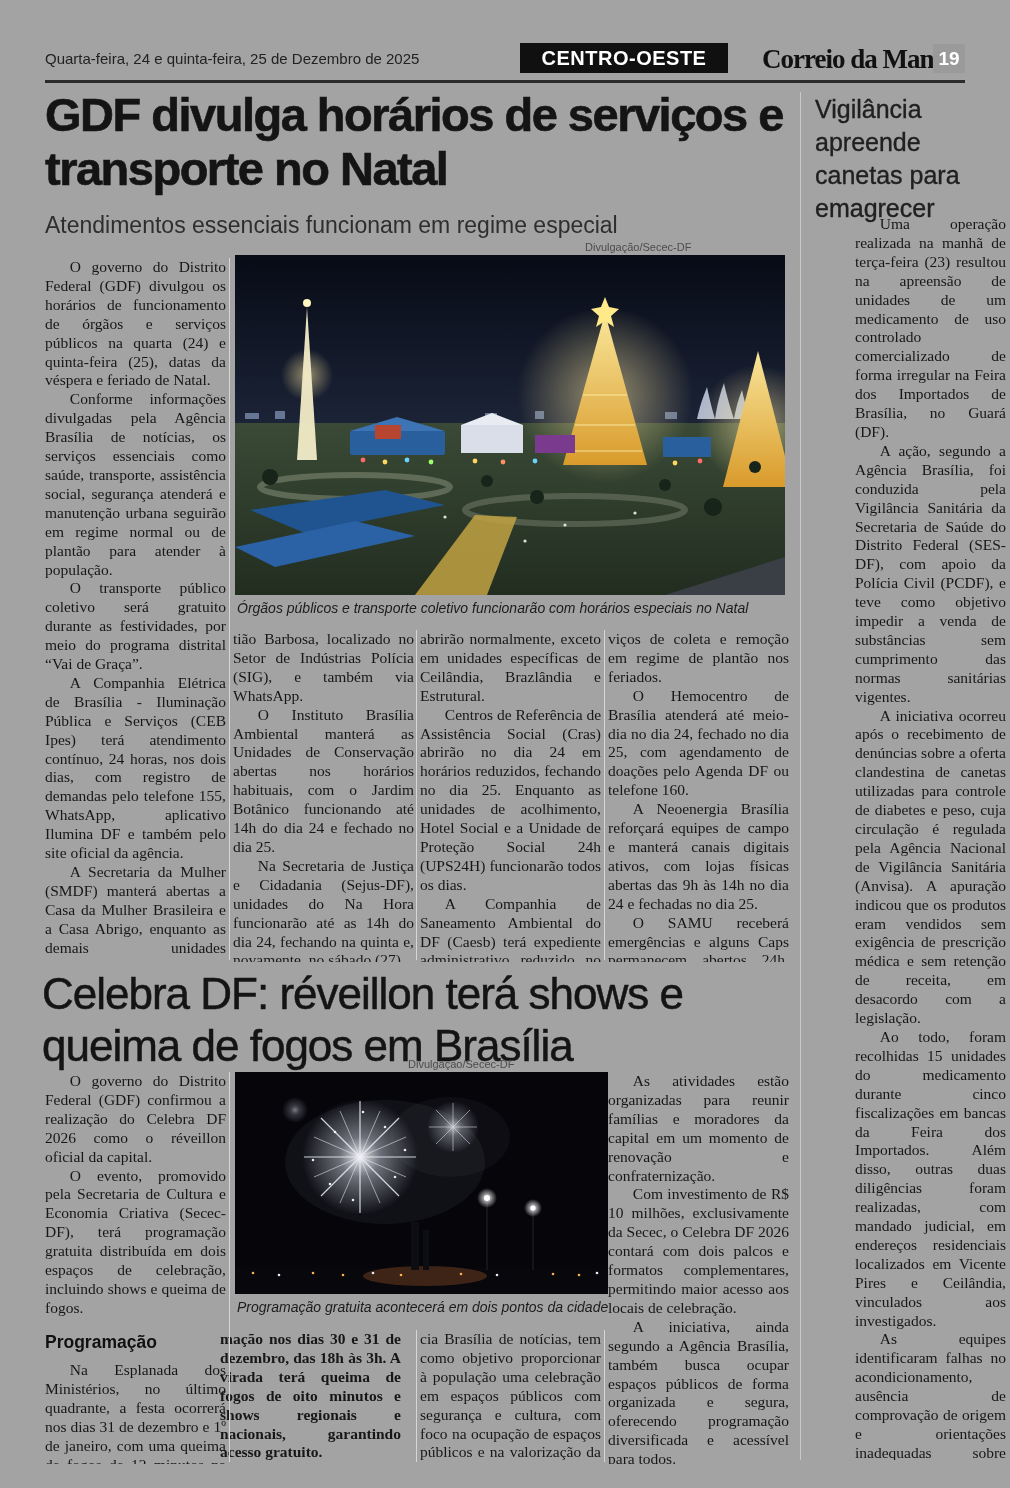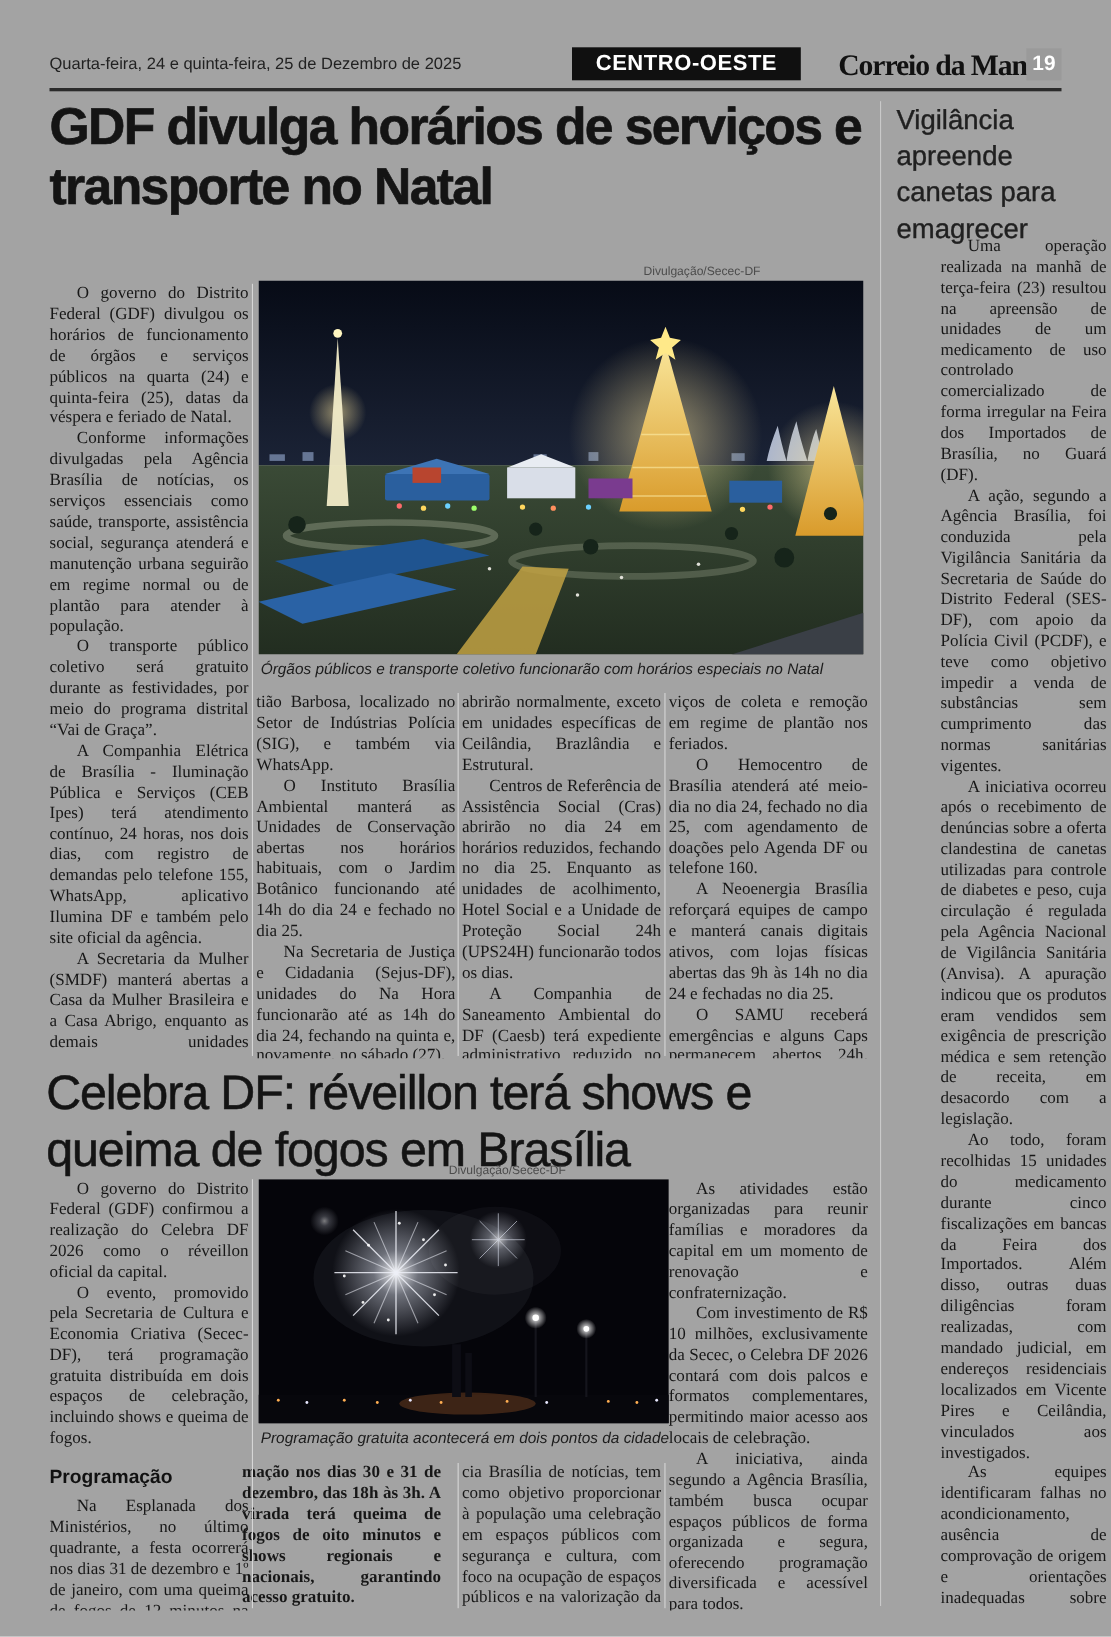--- a/index.html
+++ b/index.html
@@ -69,20 +69,21 @@
 
 <div class="page">
 
   <div class="abs date">Quarta-feira, 24 e quinta-feira, 25 de Dezembro de 2025</div>
   <div class="abs section-box">CENTRO-OESTE</div>
   <div class="abs masthead">Correio da Manhã</div>
   <div class="abs pagenum">19</div>
   <div class="abs header-rule"></div>
 
   <div class="abs headline1">GDF divulga horários de serviços e transporte no Natal</div>
+  <div class="abs subhead1">Atendimentos essenciais funcionam em regime especial</div>
   <div class="abs credit credit1">Divulgação/Secec-DF</div>
 
   <div class="abs sidebar-title">Vigilância apreende canetas para emagrecer</div>
 
   <svg class="abs photo photo1" width="550" height="340" viewBox="0 0 550 340" role="img">
     <defs>
       <linearGradient id="sky1" x1="0" y1="0" x2="0" y2="1">
         <stop offset="0" stop-color="#070b16"></stop>
           <stop offset="1" stop-color="#1b2336"></stop>
       </linearGradient>

